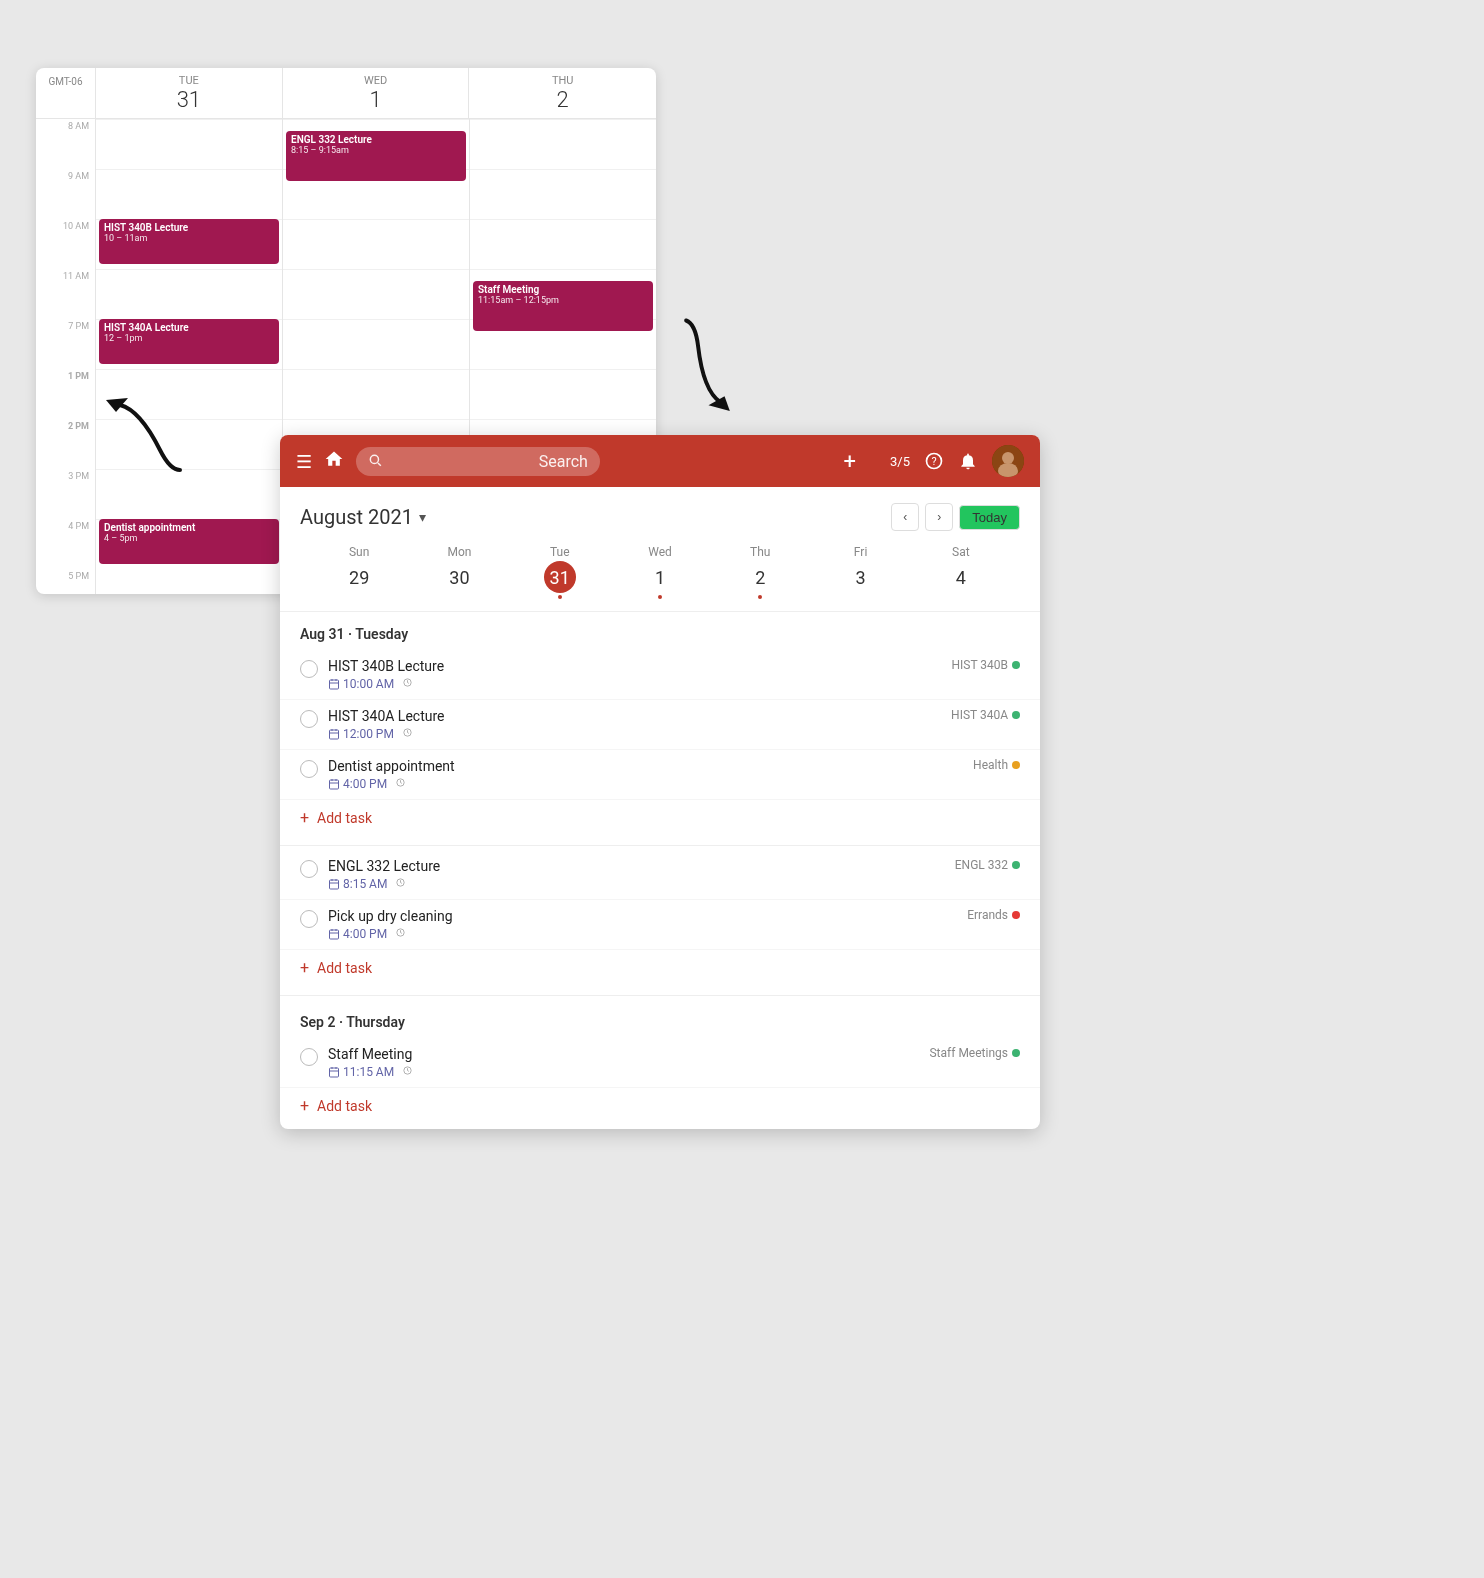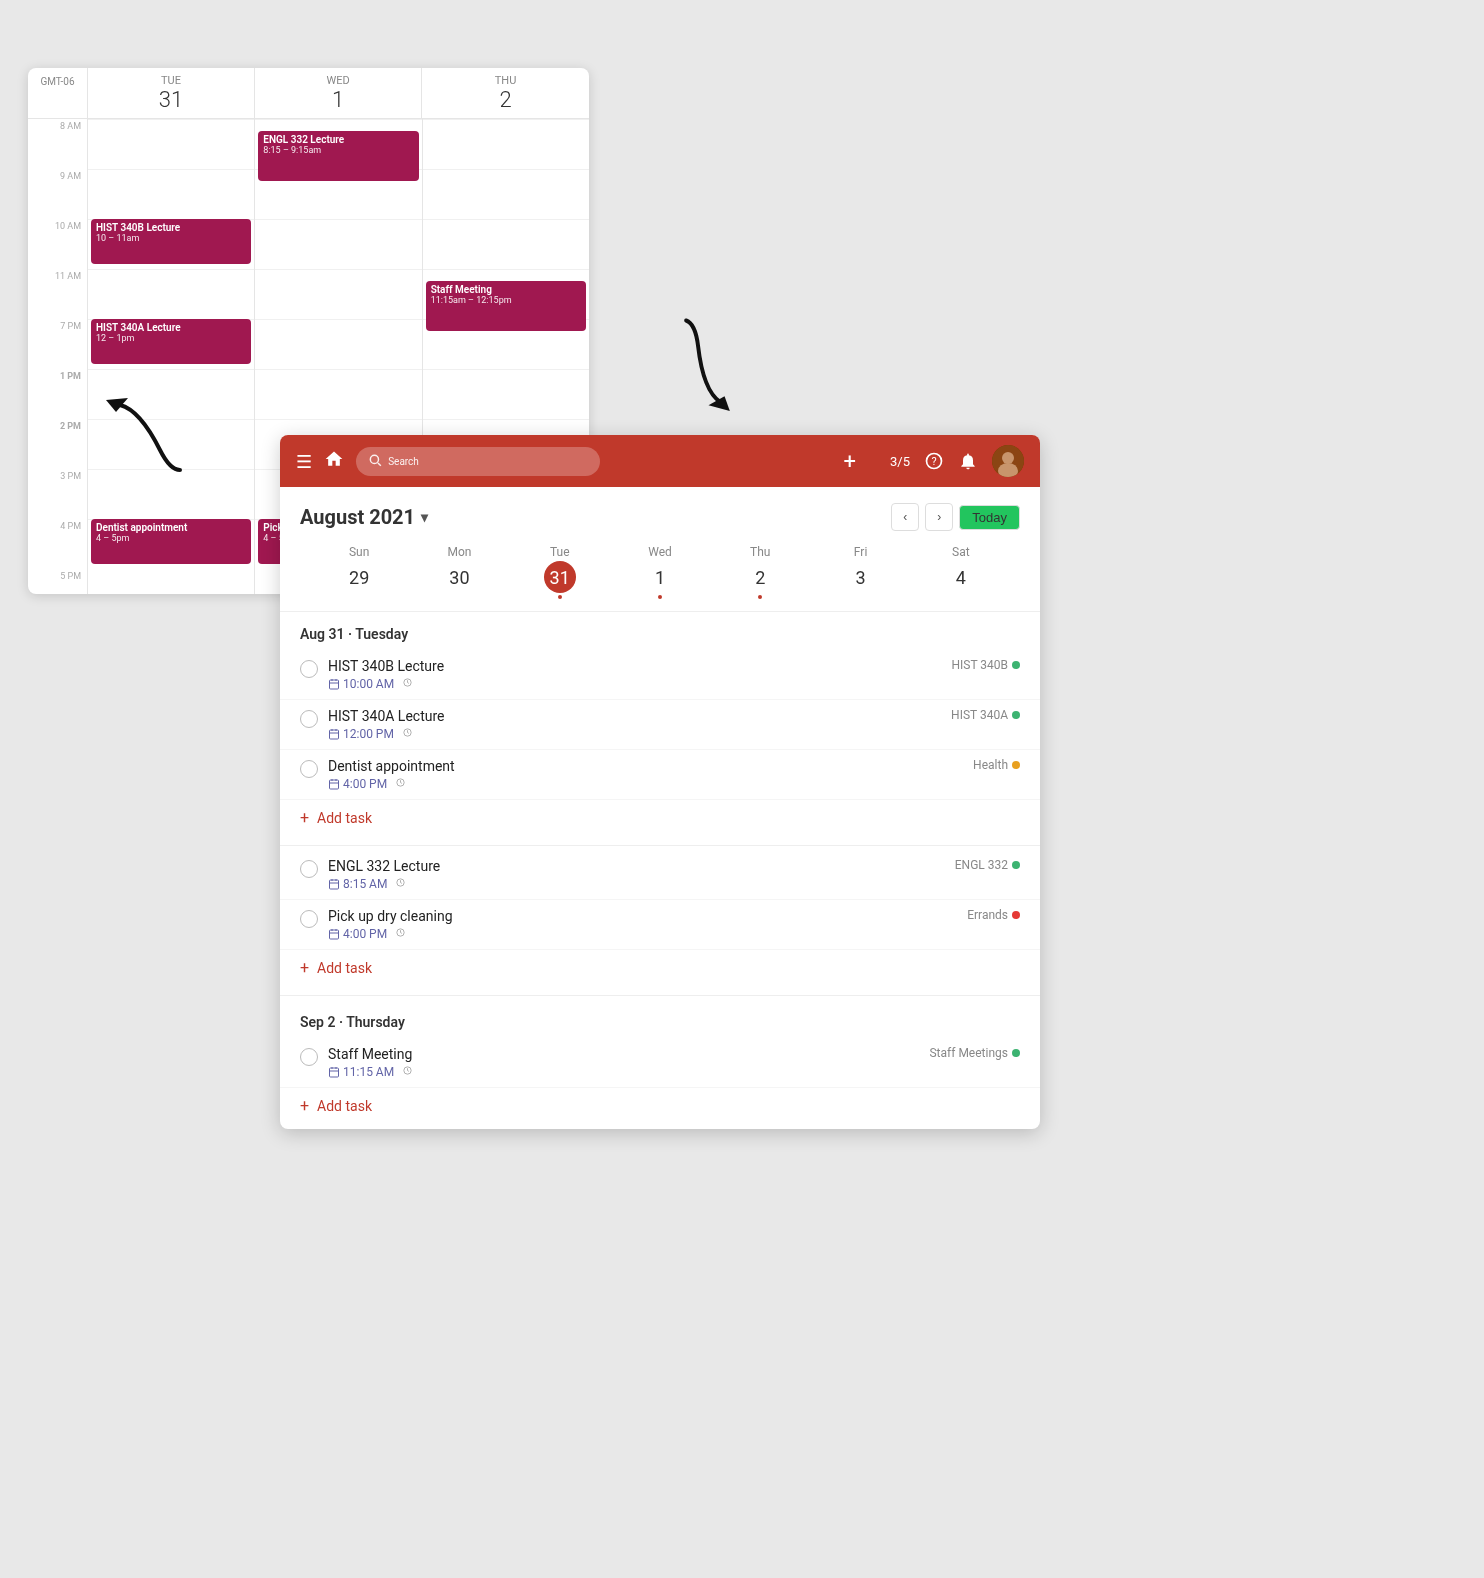--- a/index.html
+++ b/index.html
@@ -8,22 +8,22 @@
       font-family: -apple-system, BlinkMacSystemFont, 'Segoe UI', Roboto, sans-serif;
       width: 1484px;
       min-height: 1578px;
       position: relative;
     }
 
     
     .calendar-preview {
       position: absolute;
       top: 68px;
-      left: 28px;
-      width: 561px;
+      left: 36px;
+      width: 620px;
       background: #fff;
       border-radius: 8px;
       box-shadow: 0 2px 12px rgba(0,0,0,0.15);
       overflow: hidden;
     }
     .cal-header {
       display: grid;
       grid-template-columns: 60px 1fr 1fr 1fr;
       border-bottom: 1px solid #e5e5e5;
     }
@@ -100,25 +100,26 @@
       max-width: 280px;
       background: rgba(255,255,255,0.25);
       border-radius: 20px;
       display: flex;
       align-items: center;
       padding: 5px 12px;
       gap: 6px;
     }
     .search-input-fake {
       color: rgba(255,255,255,0.9);
-      font-size: 10px;
+      font-size: 16px;
       background: transparent;
       border: none;
       outline: none;
       width: 100%;
+      text-align: right;
     }
     .topbar-spacer { flex: 1; }
     .topbar-actions {
       display: flex;
       align-items: center;
       gap: 14px;
     }
     .topbar-action-btn {
       color: #fff;
       font-size: 18px;
@@ -151,21 +152,21 @@
 
     
     .cal-nav {
       display: flex;
       align-items: center;
       justify-content: space-between;
       padding: 16px 20px 10px;
     }
     .cal-month-title {
       font-size: 20px;
-      font-weight: 700;
+      font-weight: 400;
       color: #333;
       display: flex;
       align-items: center;
       gap: 6px;
       cursor: pointer;
     }
     .cal-month-chevron {
       font-size: 14px;
       color: #555;
     }

